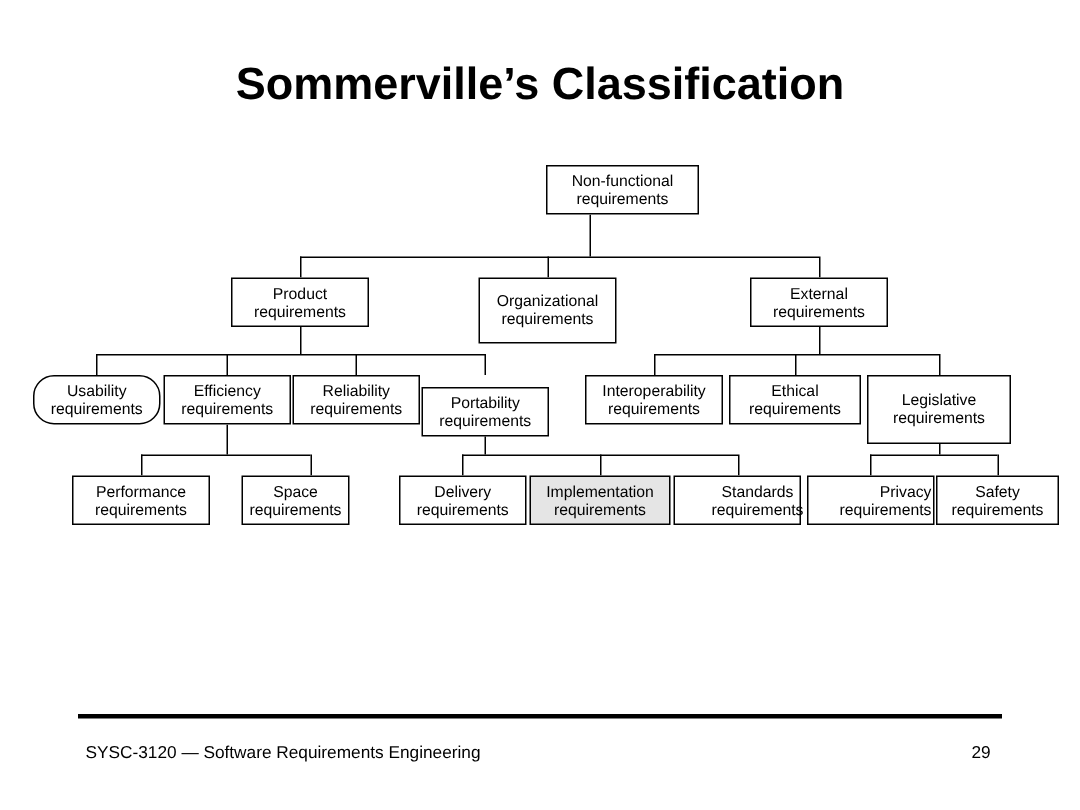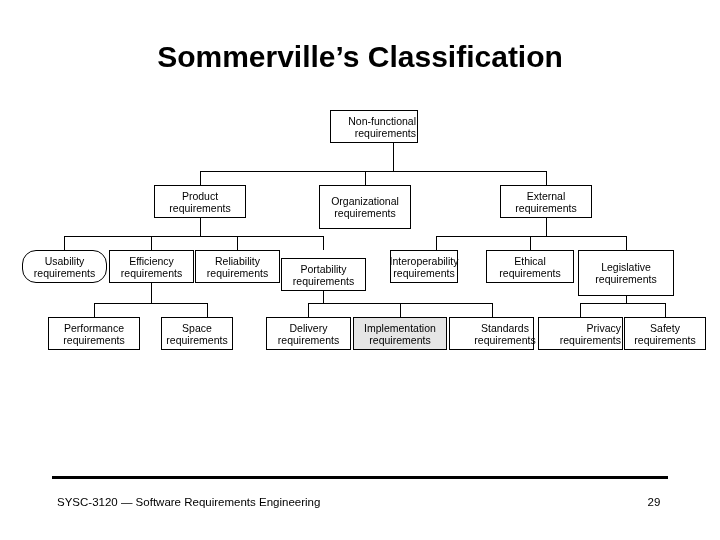--- a/index.html
+++ b/index.html
@@ -109,21 +109,21 @@
       <div class="connector" style="left: 207px; top: 303px; width: 1px; height: 14px; background: rgb(0, 0, 0);"></div>
       <div class="connector" style="left: 323px; top: 283px; width: 1px; height: 20px; background: rgb(0, 0, 0);"></div>
       <div class="connector" style="left: 308px; top: 303px; width: 184px; height: 1px; background: rgb(0, 0, 0);"></div>
       <div class="connector" style="left: 308px; top: 303px; width: 1px; height: 14px; background: rgb(0, 0, 0);"></div>
       <div class="connector" style="left: 400px; top: 303px; width: 1px; height: 14px; background: rgb(0, 0, 0);"></div>
       <div class="connector" style="left: 492px; top: 303px; width: 1px; height: 14px; background: rgb(0, 0, 0);"></div>
       <div class="connector" style="left: 626px; top: 283px; width: 1px; height: 20px; background: rgb(0, 0, 0);"></div>
       <div class="connector" style="left: 580px; top: 303px; width: 85px; height: 1px; background: rgb(0, 0, 0);"></div>
       <div class="connector" style="left: 580px; top: 303px; width: 1px; height: 14px; background: rgb(0, 0, 0);"></div>
       <div class="connector" style="left: 665px; top: 303px; width: 1px; height: 14px; background: rgb(0, 0, 0);"></div>
-      <div class="node-box" style="left: 330px; top: 110px; width: 88px; height: 33px; border-color: rgb(0, 0, 0); background: rgb(255, 255, 255); align-items: flex-end;">
+      <div class="node-box" style="left: 364px; top: 110px; width: 102px; height: 33px; border-color: rgb(0, 0, 0); background: rgb(255, 255, 255);">
         <span class="node-line">Non-functional</span>
         <span class="node-line">requirements</span>
       </div>
       <div class="node-box" style="left: 154px; top: 185px; width: 92px; height: 33px; border-color: rgb(0, 0, 0); background: rgb(255, 255, 255);">
         <span class="node-line">Product</span>
         <span class="node-line">requirements</span>
       </div>
       <div class="node-box" style="left: 319px; top: 185px; width: 92px; height: 44px; border-color: rgb(0, 0, 0); background: rgb(255, 255, 255);">
         <span class="node-line">Organizational</span>
         <span class="node-line">requirements</span>
@@ -141,21 +141,21 @@
         <span class="node-line">requirements</span>
       </div>
       <div class="node-box" style="left: 195px; top: 250px; width: 85px; height: 33px; border-color: rgb(0, 0, 0); background: rgb(255, 255, 255);">
         <span class="node-line">Reliability</span>
         <span class="node-line">requirements</span>
       </div>
       <div class="node-box" style="left: 281px; top: 258px; width: 85px; height: 33px; border-color: rgb(0, 0, 0); background: rgb(255, 255, 255);">
         <span class="node-line">Portability</span>
         <span class="node-line">requirements</span>
       </div>
-      <div class="node-box" style="left: 390px; top: 250px; width: 68px; height: 33px; border-color: rgb(0, 0, 0); background: rgb(255, 255, 255);">
+      <div class="node-box" style="left: 390px; top: 250px; width: 92px; height: 33px; border-color: rgb(0, 0, 0); background: rgb(255, 255, 255);">
         <span class="node-line">Interoperability</span>
         <span class="node-line">requirements</span>
       </div>
       <div class="node-box" style="left: 486px; top: 250px; width: 88px; height: 33px; border-color: rgb(0, 0, 0); background: rgb(255, 255, 255);">
         <span class="node-line">Ethical</span>
         <span class="node-line">requirements</span>
       </div>
       <div class="node-box" style="left: 578px; top: 250px; width: 96px; height: 46px; border-color: rgb(0, 0, 0); background: rgb(255, 255, 255);">
         <span class="node-line">Legislative</span>
         <span class="node-line">requirements</span>

